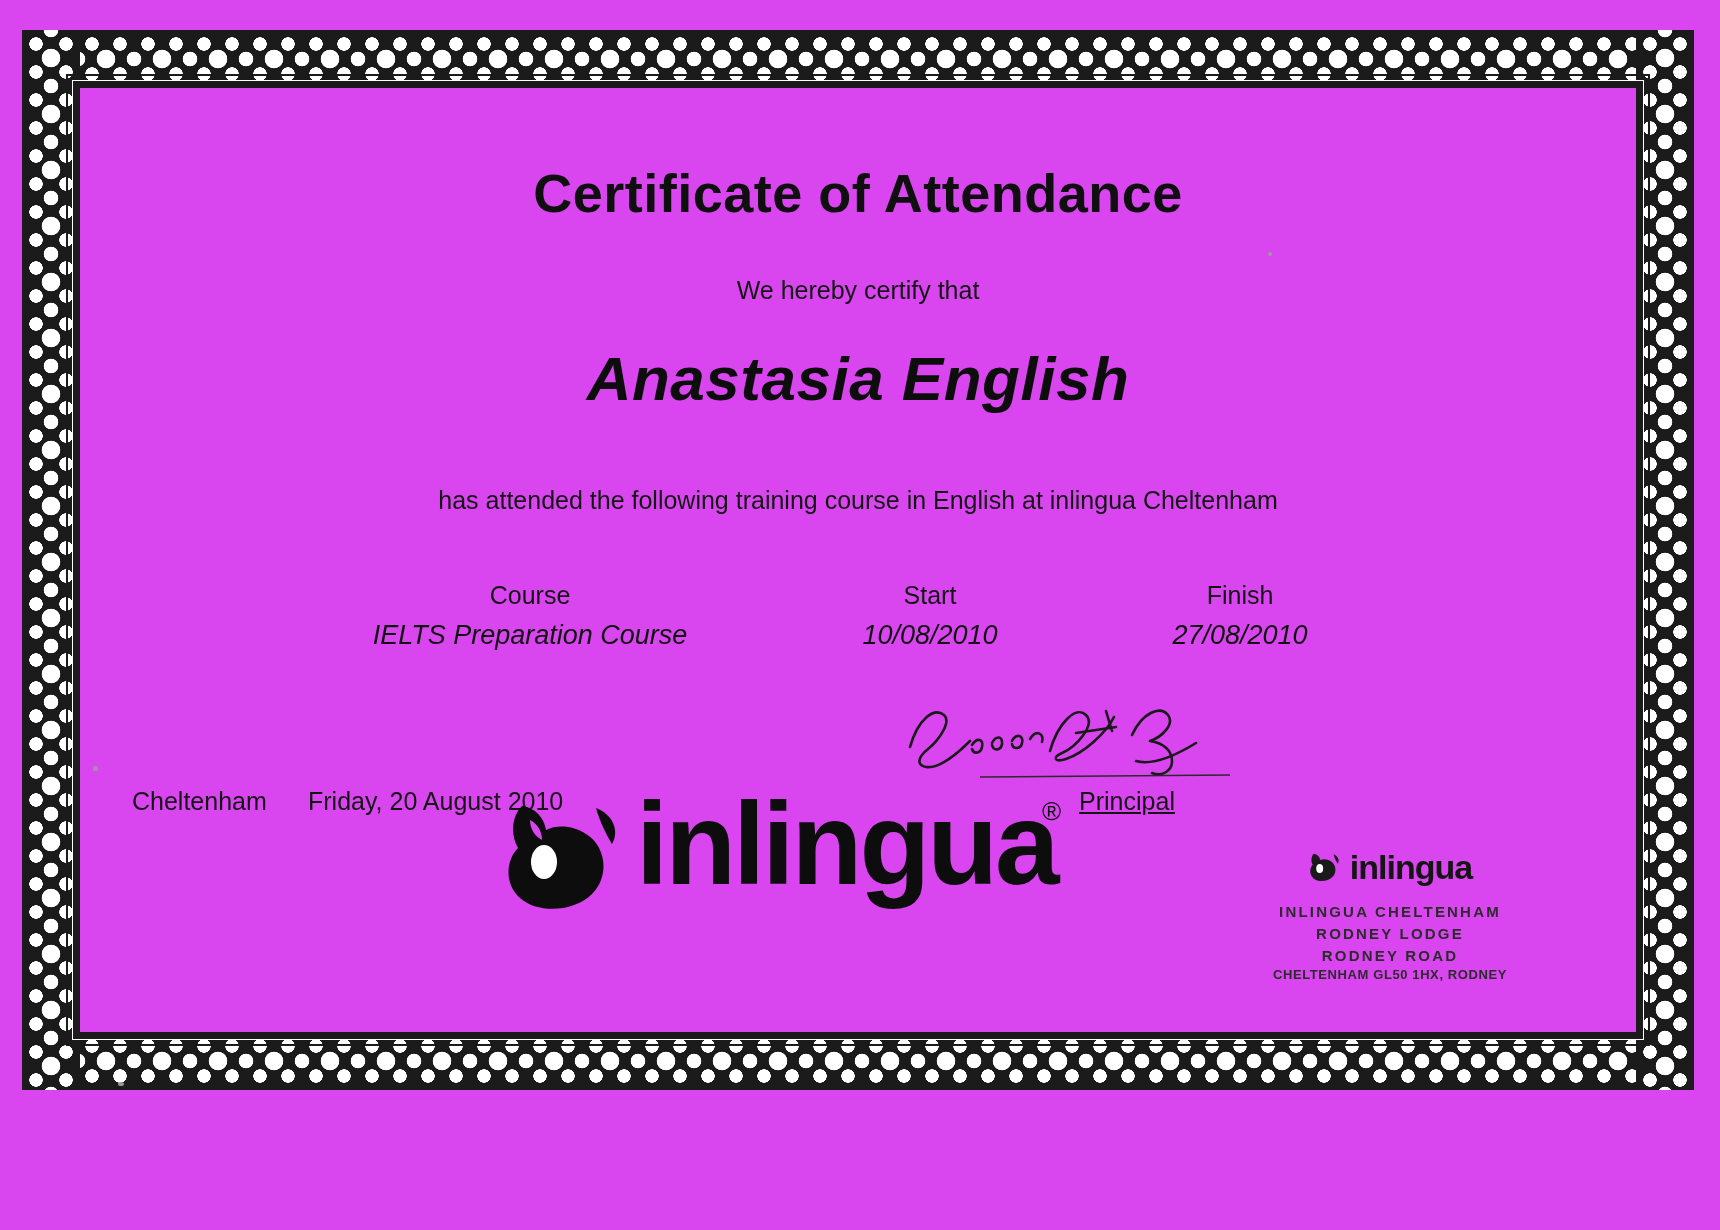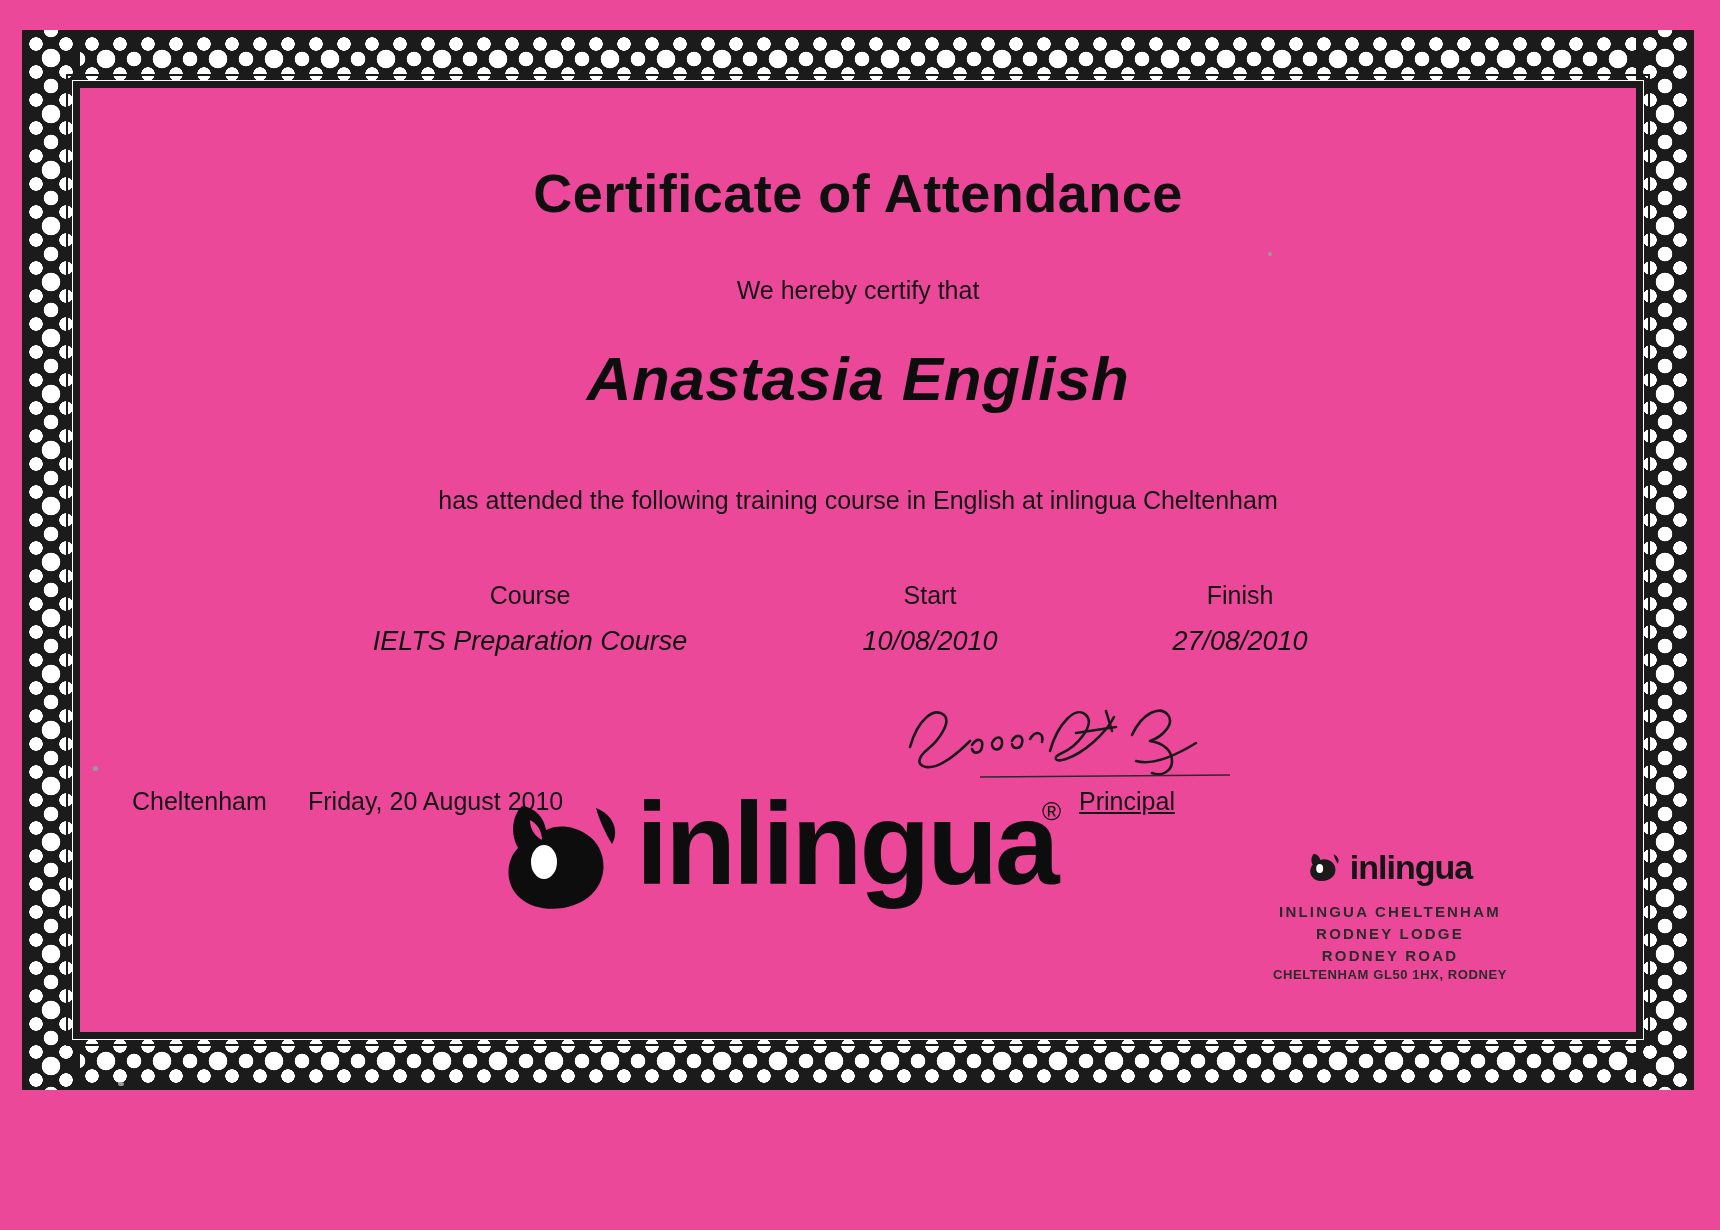--- a/index.html
+++ b/index.html
@@ -12,21 +12,21 @@
     height: 1230px;
     font-family: "Liberation Sans", sans-serif;
     color: #111111;
     overflow: hidden;
   }
 
   .page {
     position: relative;
     width: 1720px;
     height: 1230px;
-    background: #ec4899;
+    background: #d946ef;
   }
 
   
   .border-frame {
     position: absolute;
     left: 22px;
     top: 30px;
     width: 1672px;
     height: 1060px;
     box-sizing: border-box;
@@ -145,21 +145,21 @@
     position: absolute;
     text-align: center;
   }
   .col-head {
     font-size: 25px;
     color: #151515;
   }
   .col-val {
     font-size: 27px;
     font-style: italic;
-    margin-top: 16px;
+    margin-top: 10px;
     color: #111111;
   }
   .col-course { left: 230px; width: 440px; }
   .col-start  { left: 700px; width: 300px; }
   .col-finish { left: 1000px; width: 320px; }
 
   
   .sig-area {
     position: relative;
     margin-top: 46px;

